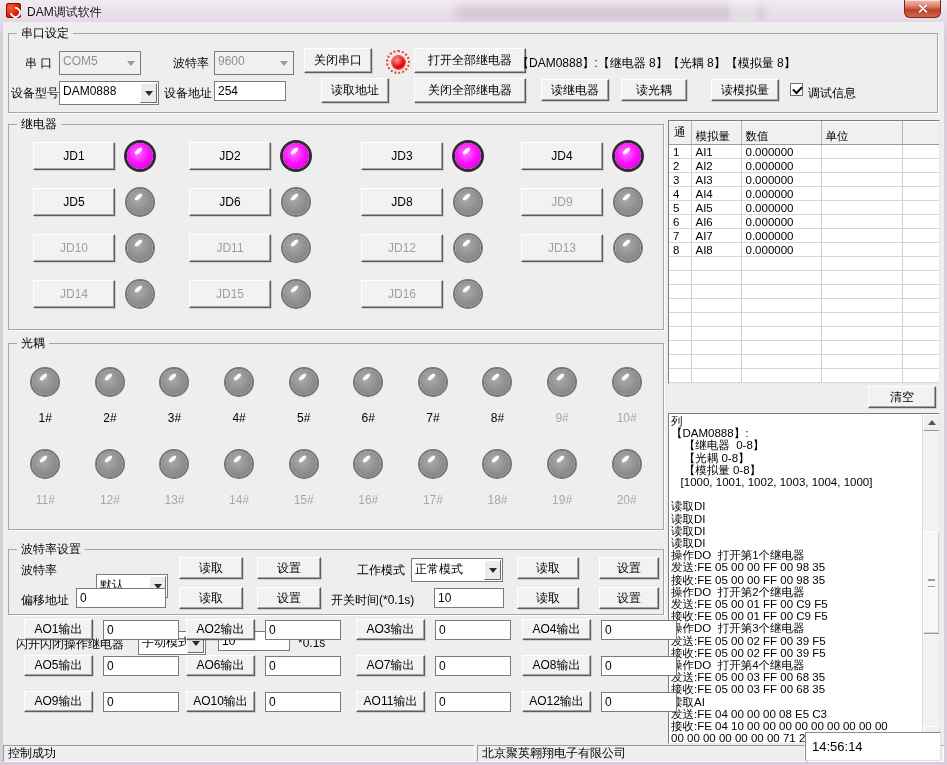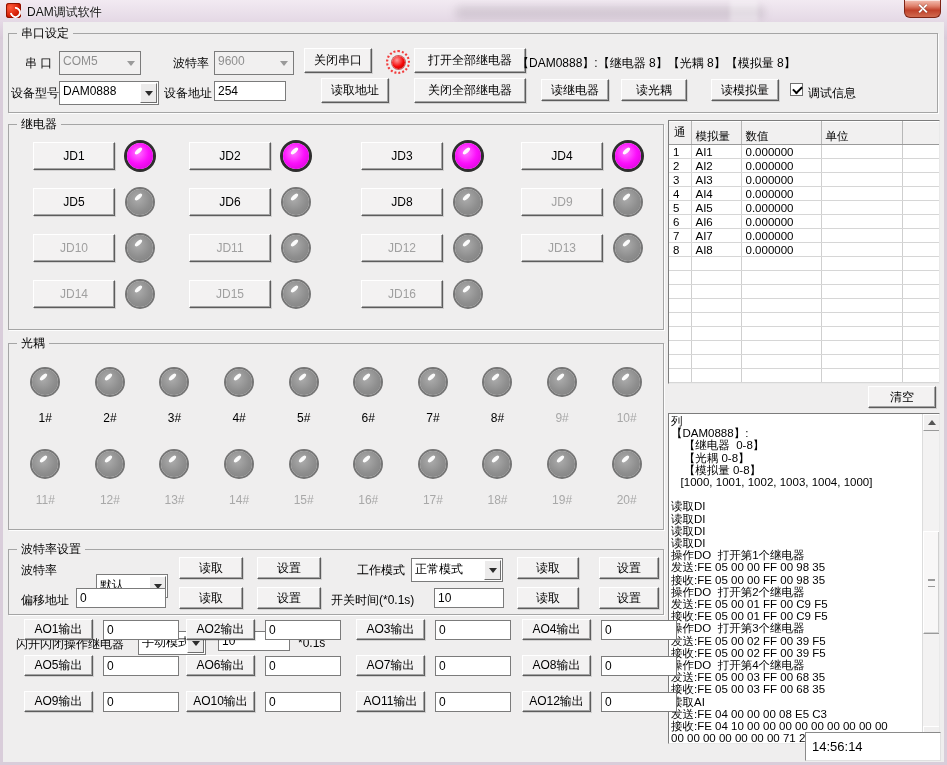--- a/index.html
+++ b/index.html
@@ -629,15 +629,20 @@
     <div class="ao-cell">
         <button class="btn ao">AO11输出</button>
         <input class="tin ao-in" value="0" style="">
       </div>
     <div class="ao-cell">
         <button class="btn ao">AO12输出</button>
         <input class="tin ao-in" value="0" style="">
       </div>
   </div>
 
+  <div class="statusbar">
+    <div class="sb-pane sb-1">控制成功</div>
+    <div class="sb-pane sb-2">北京聚英翱翔电子有限公司</div>
+    <div class="sb-pane sb-3"></div>
+  </div>
   <div class="timebox">14:56:14</div>
 
 </div>
 
 </body></html>

